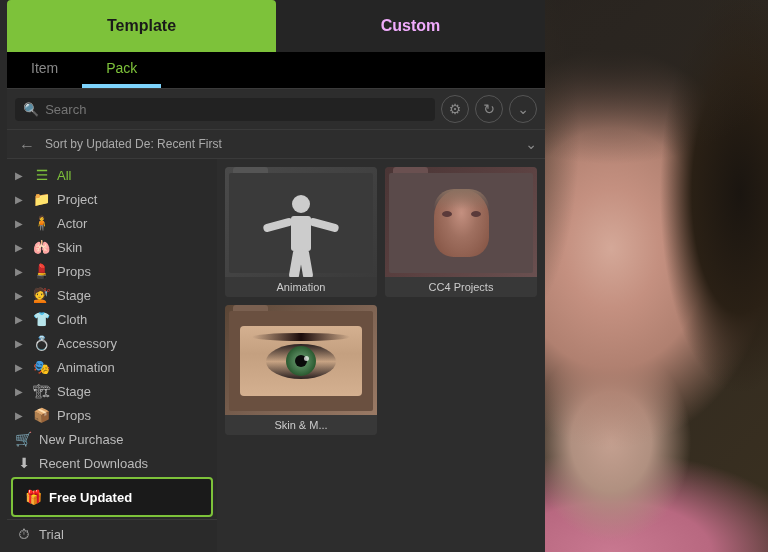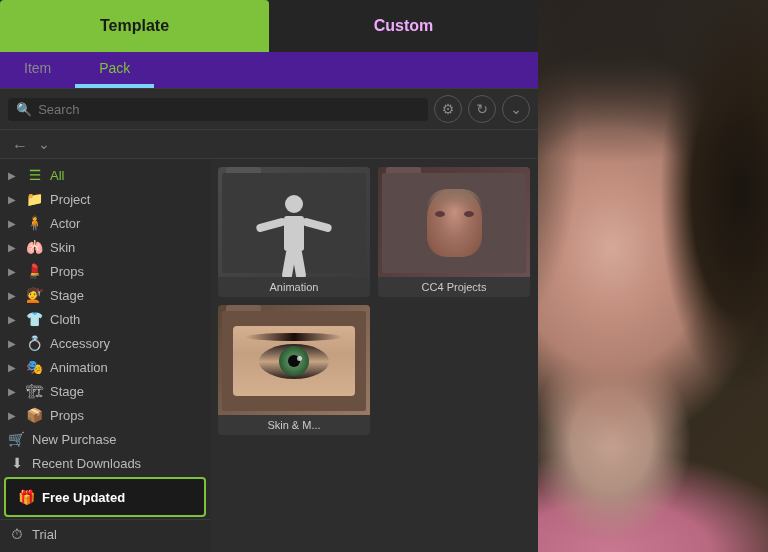--- a/index.html
+++ b/index.html
@@ -8,21 +8,21 @@
       height: 552px;
       background: #2a2a2a;
       font-family: Arial, sans-serif;
       overflow: hidden;
       position: relative;
     }
 
     
     .main-panel {
       position: absolute;
-      left: 0;
+      left: 7px;
       top: 0;
       width: 538px;
       height: 552px;
       background: #2d2d2d;
       display: flex;
       flex-direction: column;
     }
 
     
     .tab-bar {
@@ -45,21 +45,21 @@
 
     .tab.active {
       background: #7dc23a;
       color: #1a1a1a;
       border-radius: 4px 4px 0 0;
     }
 
     
     .subtab-bar {
       display: flex;
-      background: #4c1d95;
+      background: #000000;
       border-bottom: 1px solid #3a3a3a;
       flex-shrink: 0;
       text-align: center;
     }
 
     .subtab {
       padding: 8px 24px;
       font-size: 14px;
       color: #888;
       cursor: pointer;
@@ -406,20 +406,21 @@
       <span style="color:#888;font-size:13px;">🔍</span>
       <input class="search-input" type="text" placeholder="Search" style="">
     </div>
     <div class="icon-btn">⚙</div>
     <div class="icon-btn">↻</div>
     <div class="icon-btn">⌄</div>
   </div>
 
   <div class="sort-bar">
     <div class="sort-back-btn">←</div>
+    <span class="sort-label">Sort by Updated De: Recent First</span>
     <div class="sort-dropdown">⌄</div>
   </div>
 
   <div class="content-area">
 
     <div class="sidebar-tree">
 
       <div class="tree-item selected">
         <span class="tree-arrow">▶</span>
         <span class="tree-icon">☰</span>

